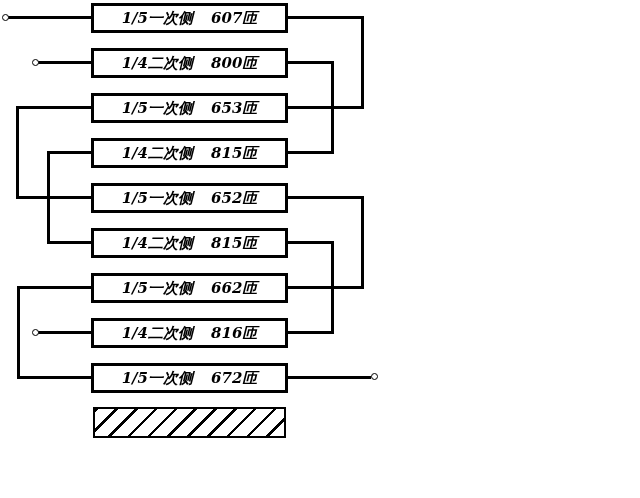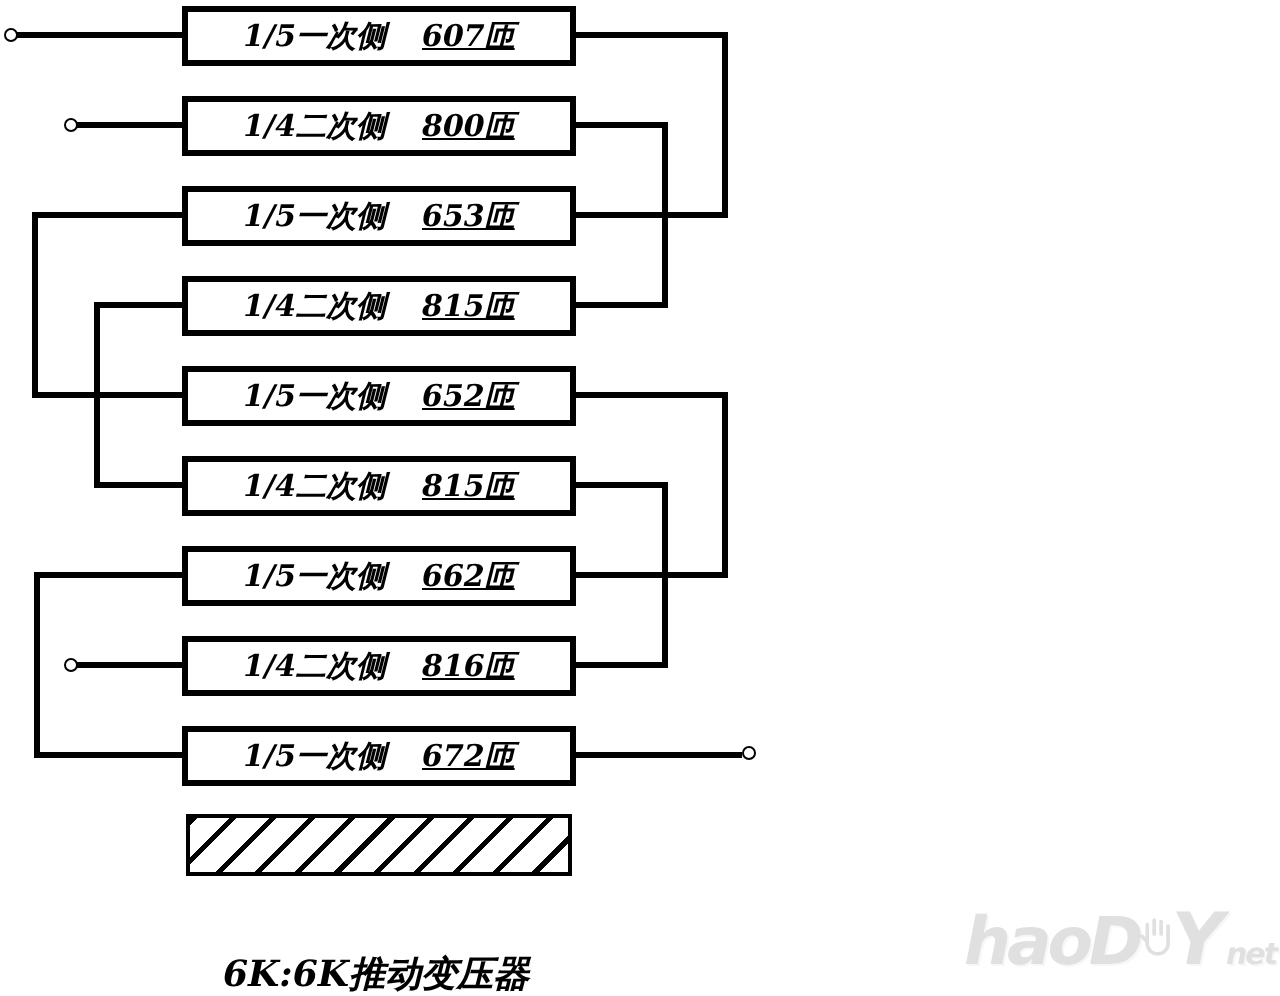--- a/index.html
+++ b/index.html
@@ -26,21 +26,21 @@
     display: flex;
     align-items: center;
     justify-content: center;
     font-style: italic;
     font-weight: bold;
     font-size: 15px;
     color: #000000;
     z-index: 2;
     white-space: nowrap;
   }
-  .box .turns { margin-left: 18px; text-decoration: underline; }
+  .box .turns { margin-left: 18px; }
   
   .wire {
     position: absolute;
     background: #000000;
     z-index: 1;
   }
   
   .terminal {
     position: absolute;
     width: 7px;
@@ -188,31 +188,15 @@
   <div class="wire" style="left:288px; top:286px; width:76px; height:3px"></div>
 
   <div class="wire" style="left:288px; top:241px; width:46px; height:3px"></div>
   <div class="wire" style="left:331px; top:241px; width:3px;  height:93px"></div>
   <div class="wire" style="left:288px; top:331px; width:46px; height:3px"></div>
 
   <div class="wire" style="left:288px; top:376px; width:83px; height:3px"></div>
   <div class="terminal" style="left:371px; top:373px"></div>
 
   <div class="core"></div>
-  <div class="caption">6K:6K推动变压器</div>
-
-  <div class="watermark">
-    <span class="wm-big">haoD</span>
-    <svg width="27" height="31" viewBox="0 0 26 30">
-      <g fill="none" stroke="#e0e0e0" stroke-width="2.4" stroke-linecap="round">
-        <path d="M6 14 V7"></path>
-        <path d="M10.5 13 V4"></path>
-        <path d="M15 13 V5"></path>
-        <path d="M19.5 14 V8"></path>
-        <path d="M6 14 v6 a6.8 6.8 0 0 0 13.5 0 v-6"></path>
-        <path d="M6 18 L2.5 14.5"></path>
-      </g>
-    </svg>
-    <span class="wm-y">Y</span>
-    <span class="wm-small">net</span>
-  </div>
+
 
 </div>
 
 </body></html>

